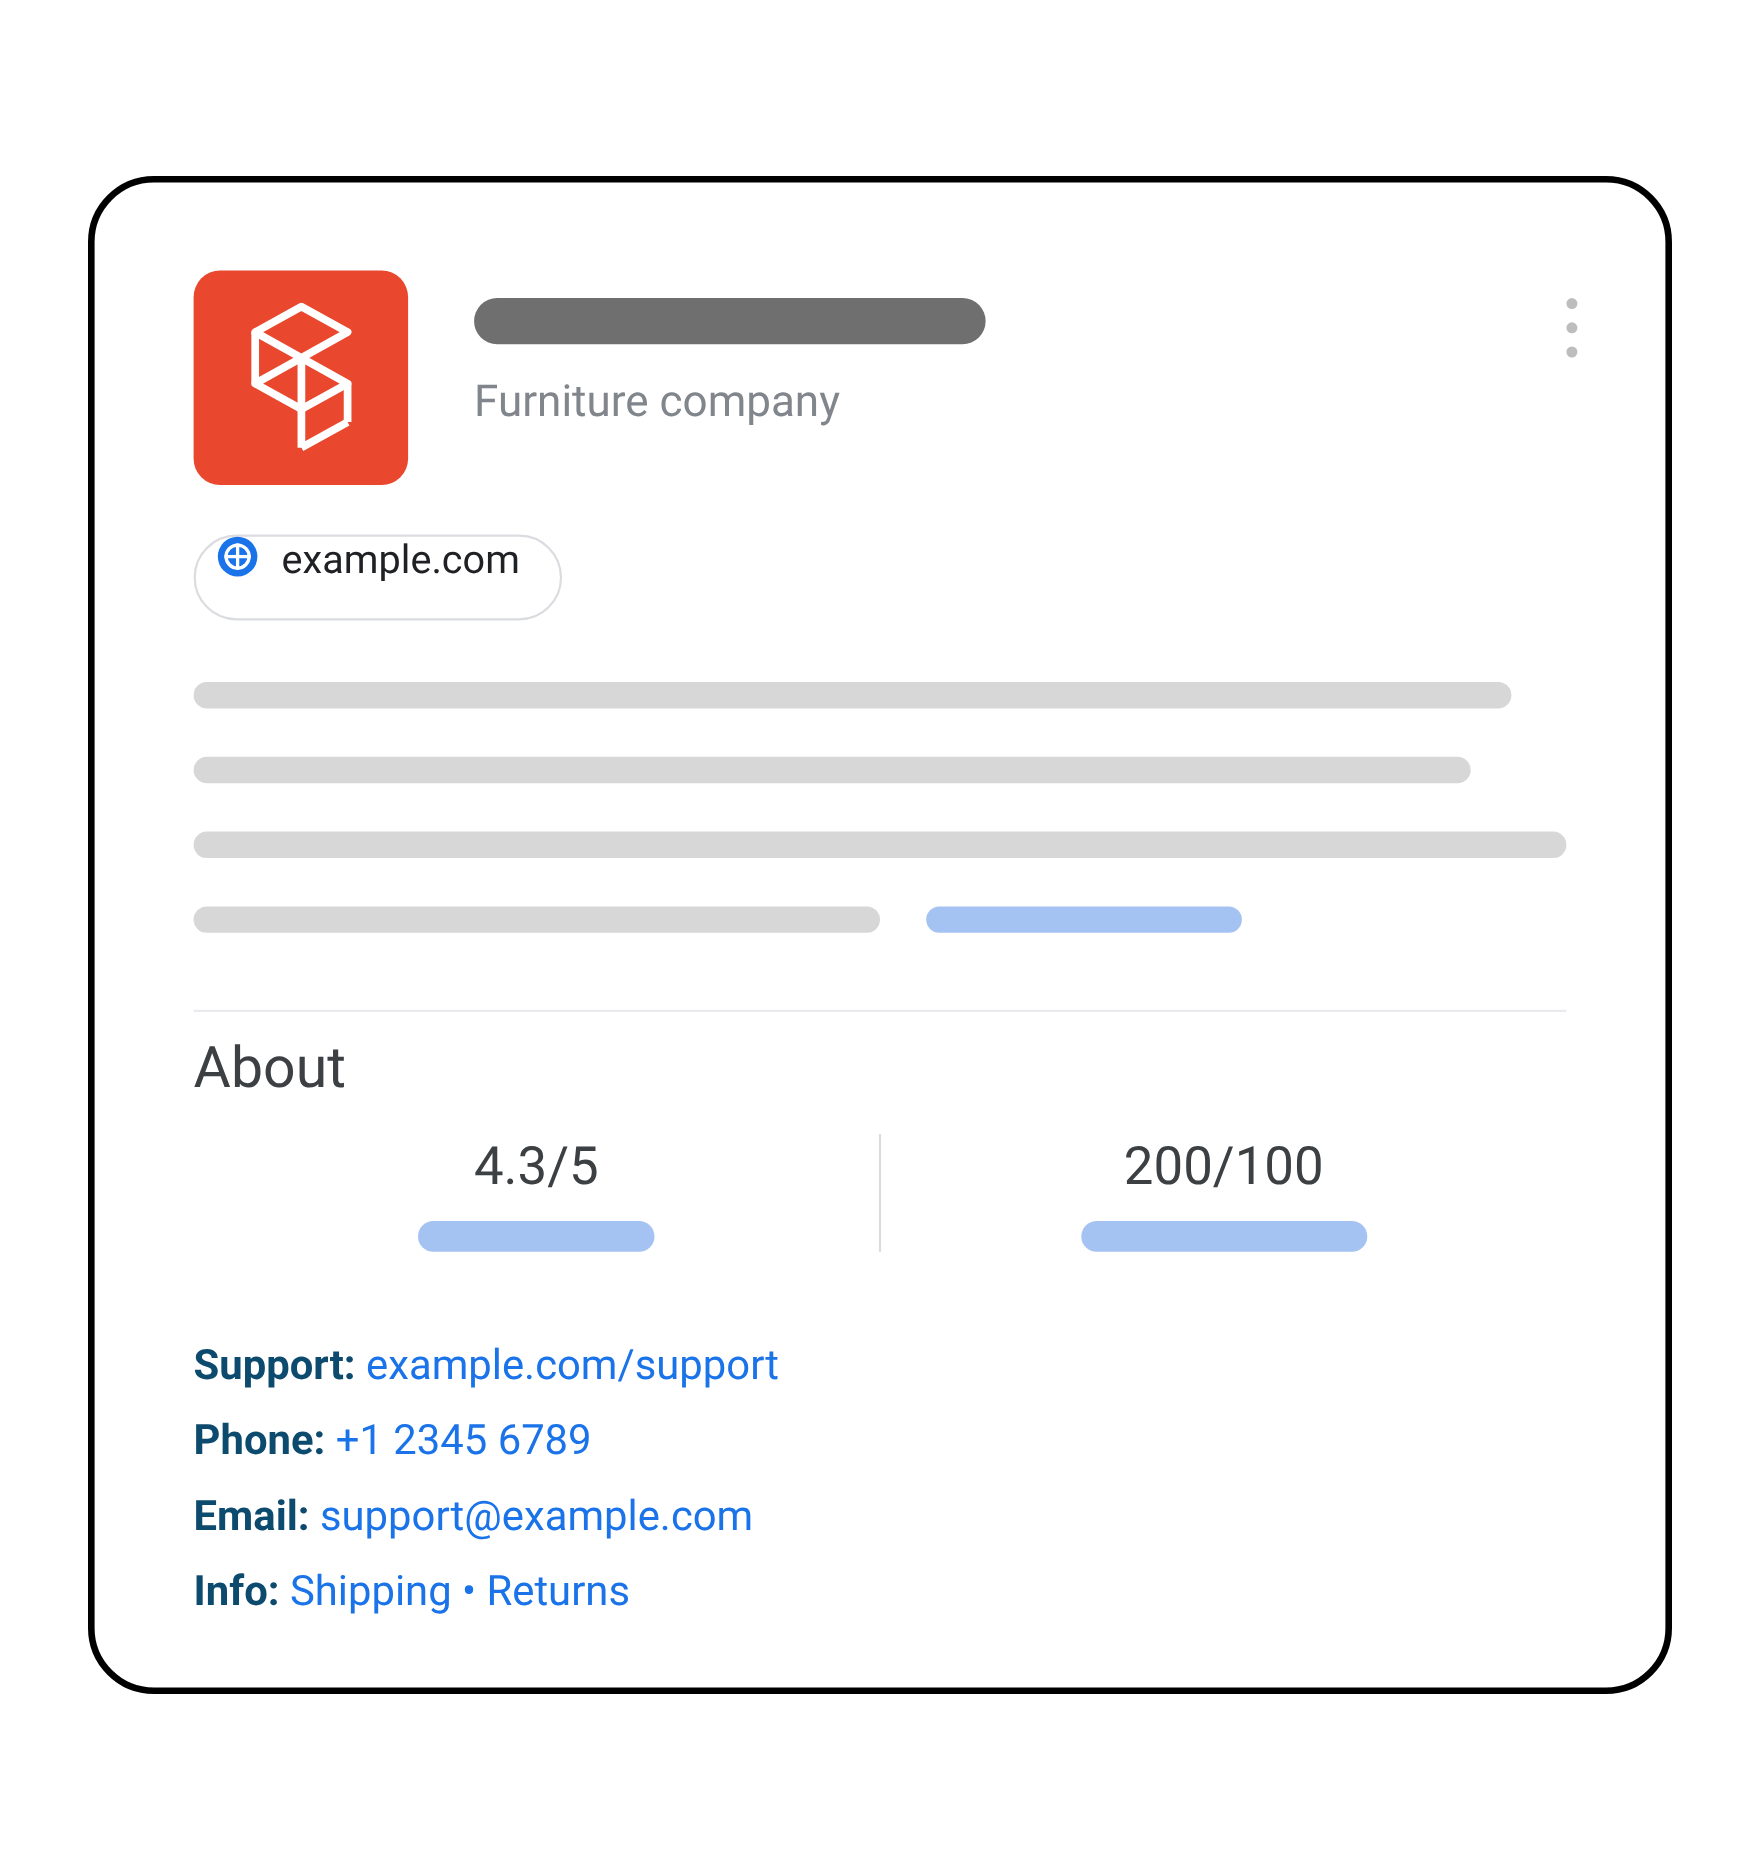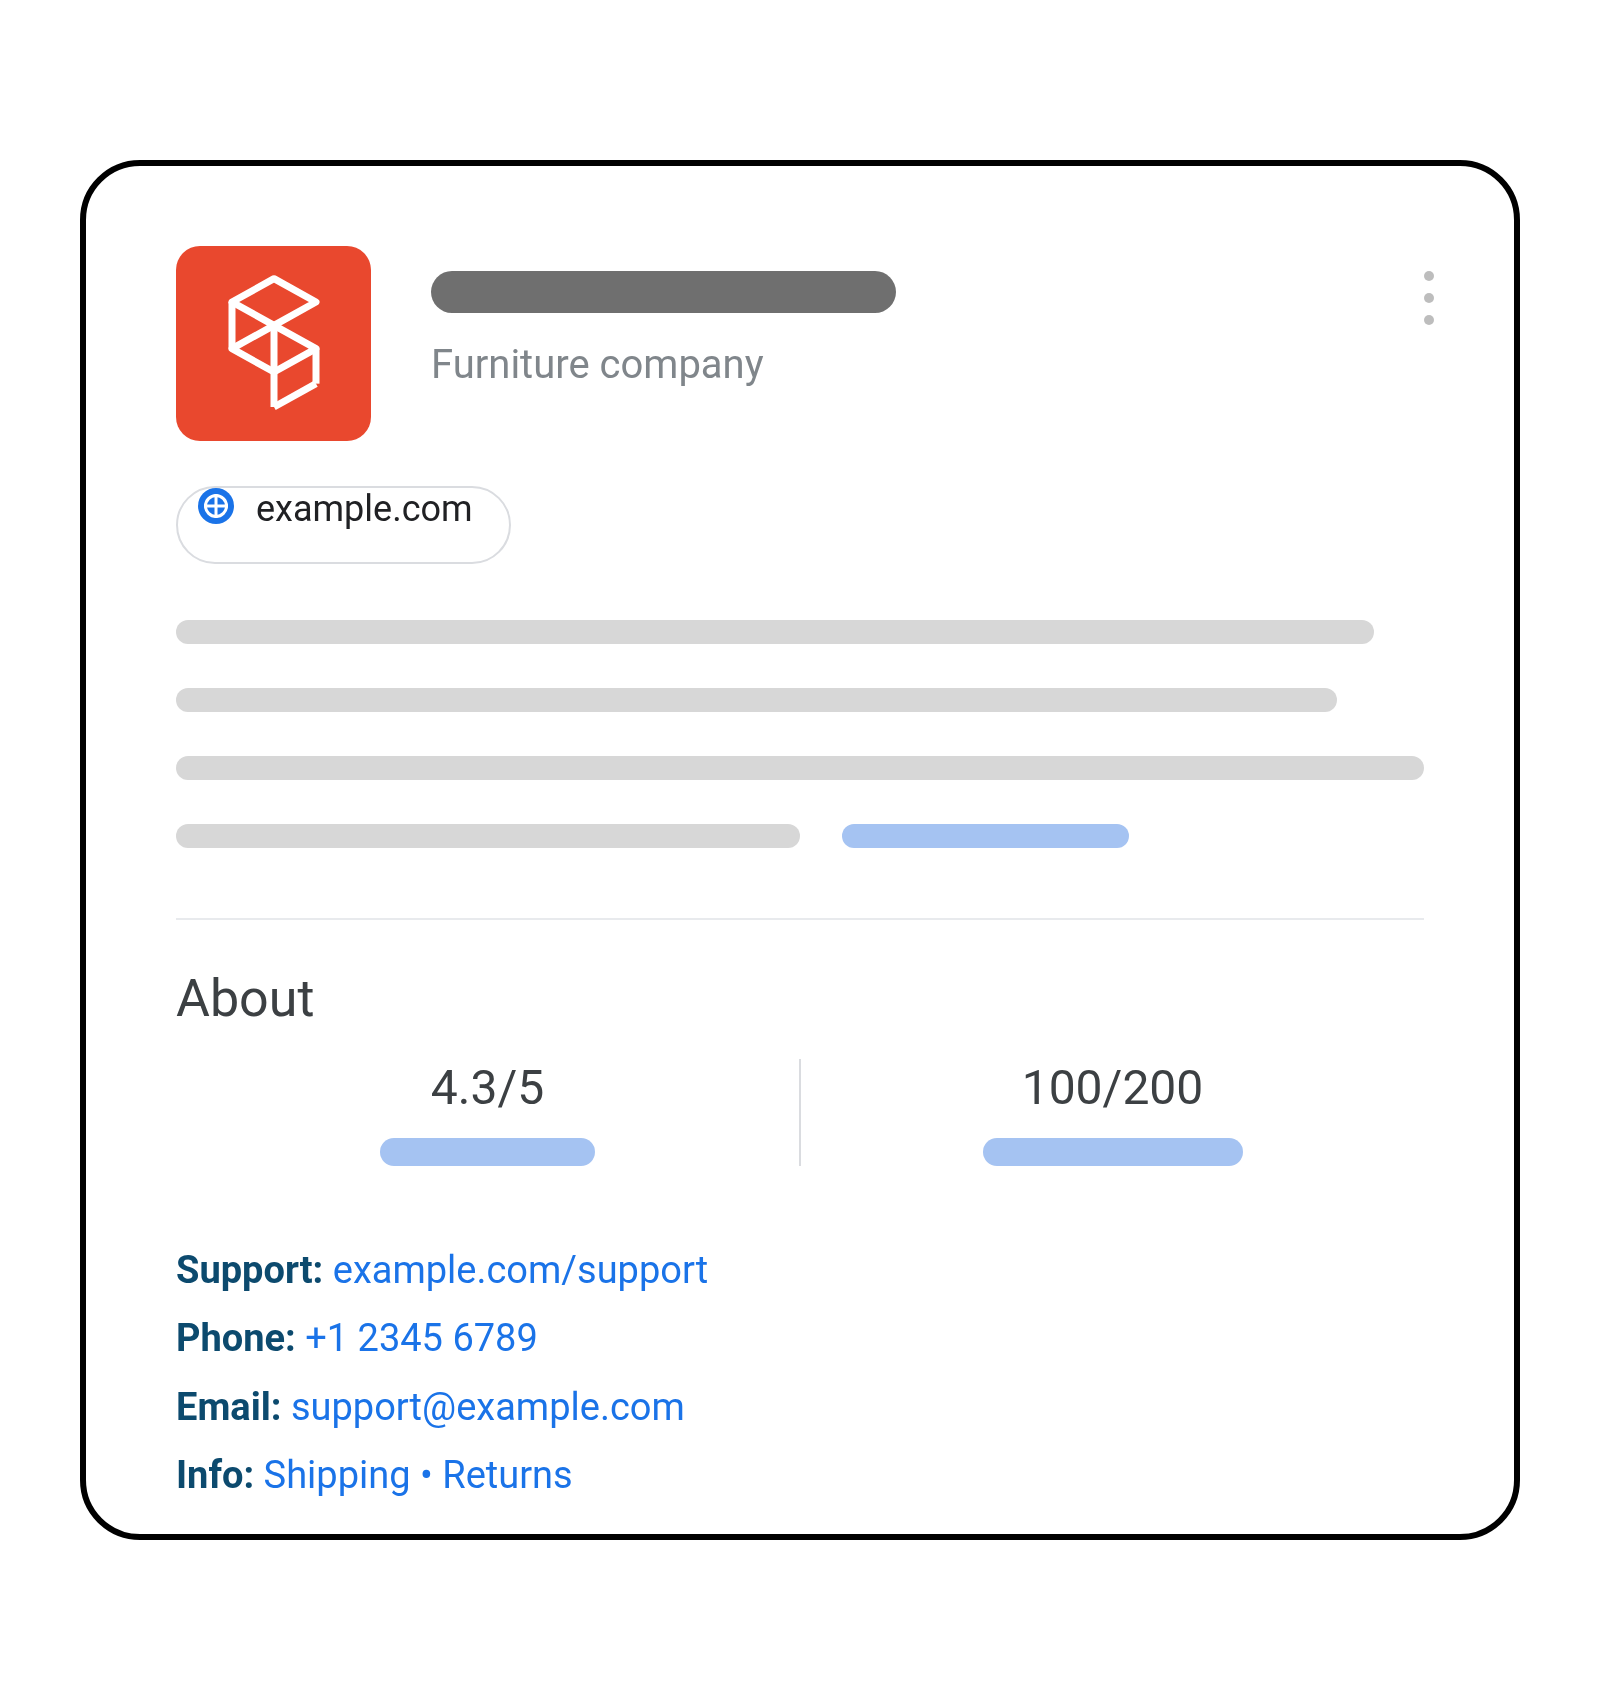--- a/index.html
+++ b/index.html
@@ -59,21 +59,21 @@
   }
   .skel{margin-top:56px;}
   .bar{
     height:24px;border-radius:12px;background:#d7d7d7;margin-top:44px;
   }
   .bar:first-child{margin-top:0;}
   .row-split{display:flex;gap:42px;margin-top:44px;}
   .row-split .g{height:24px;border-radius:12px;background:#d7d7d7;}
   .row-split .b{height:24px;border-radius:12px;background:#a5c3f2;}
   .hr{height:2px;background:#e8eaed;margin-top:70px;}
-  .about-h{font-size:52px;color:#3c4043;margin-top:48px;font-weight:400;}
+  .about-h{font-size:52px;color:#3c4043;margin-top:20px;font-weight:400;}
   .scores{
     display:flex;align-items:stretch;margin-top:30px;
   }
   .score{
     flex:1;display:flex;flex-direction:column;align-items:center;
   }
   .score .val{font-size:48px;color:#3c4043;}
   .score .pill{
     width:215px;height:28px;border-radius:14px;background:#a5c3f2;margin-top:22px;
   }
@@ -136,21 +136,21 @@
 
   <div class="about-h">About</div>
 
   <div class="scores">
     <div class="score">
       <div class="val">4.3/5</div>
       <div class="pill"></div>
     </div>
     <div class="vline"></div>
     <div class="score">
-      <div class="val">100/200</div>
+      <div class="val">200/100</div>
       <div class="pill"></div>
     </div>
   </div>
 
   <div class="contact">
     <div>
       <span class="lbl">Support:</span>
       <a href="#">example.com/support</a>
     </div>
     <div>

